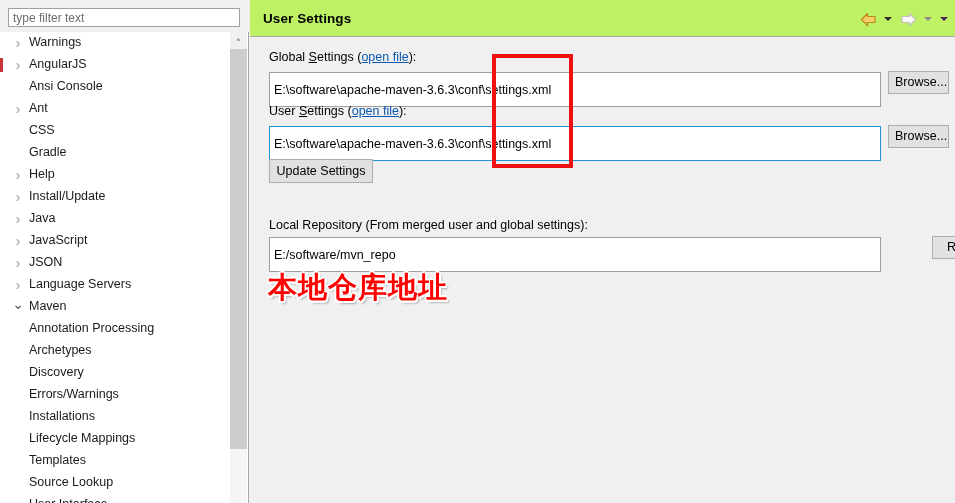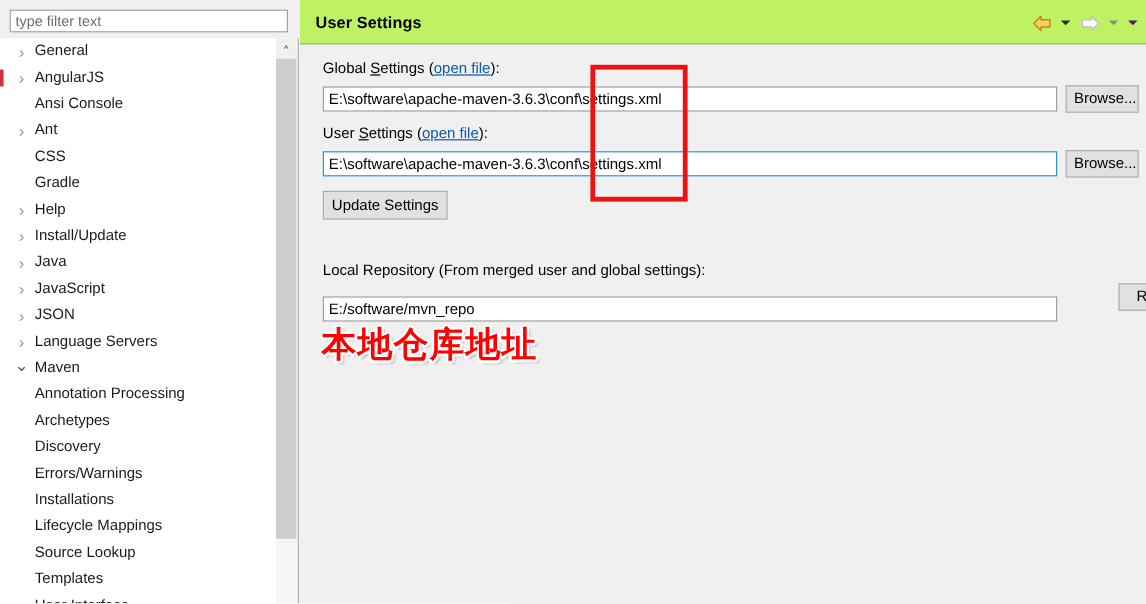--- a/index.html
+++ b/index.html
@@ -208,21 +208,21 @@
   .mnemonic { text-decoration: underline; }
   .link {
     color: #0b59b2;
     text-decoration: underline;
     cursor: pointer;
   }
 
   .text-input {
     position: absolute;
     box-sizing: border-box;
-    height: 21px;
+    height: 35px;
     background: #ffffff;
     border: 1px solid #9e9e9e;
     font-family: "Liberation Sans", sans-serif;
     font-size: 12.5px;
     color: #000000;
     padding: 0 4px;
     outline: none;
     line-height: 19px;
   }
   .text-input.focused { border: 1px solid #2196d6; }
@@ -292,21 +292,21 @@
   <div id="left-panel">
 
     <div id="filter-wrap">
       <input id="filter-input" type="text" placeholder="type filter text" style="">
     </div>
 
     <div id="tree-area">
       <div id="tree-list">
           <div class="tree-row indent-0">
             <span class="tree-arrow" style="font-size: 14px;">›</span>
-            <span class="tree-label">General</span>
+            <span class="tree-label">Warnings</span>
           </div>
           <div class="tree-row indent-0">
             <span class="tree-arrow" style="font-size: 14px;">›</span>
             <span class="tree-label">AngularJS</span>
           </div>
           <div class="tree-row indent-0">
             <span class="tree-arrow none"></span>
             <span class="tree-label">Ansi Console</span>
           </div>
           <div class="tree-row indent-0">
@@ -361,24 +361,24 @@
           <div class="tree-row indent-1">
             <span class="tree-label">Errors/Warnings</span>
           </div>
           <div class="tree-row indent-1">
             <span class="tree-label">Installations</span>
           </div>
           <div class="tree-row indent-1">
             <span class="tree-label">Lifecycle Mappings</span>
           </div>
           <div class="tree-row indent-1">
+            <span class="tree-label">Templates</span>
+          </div>
+          <div class="tree-row indent-1">
             <span class="tree-label">Source Lookup</span>
-          </div>
-          <div class="tree-row indent-1">
-            <span class="tree-label">Templates</span>
           </div>
           <div class="tree-row indent-1">
             <span class="tree-label">User Interface</span>
           </div>
         </div>
 
       <div id="tree-scrollbar">
         <div id="tree-scroll-up">^</div>
         <div id="tree-scroll-thumb"></div>
       </div>
@@ -428,21 +428,21 @@
     </div>
 
     <input class="text-input focused" type="text" style="left: 19px; top: 126px; width: 612px;" value="E:\software\apache-maven-3.6.3\conf\settings.xml">
 
     <div class="btn" style="left:638px; top:125px; width:61px;">Browse...</div>
 
     <div class="btn" style="left:19px; top:159px; width:104px; height:24px; line-height:22px;">Update Settings</div>
 
     <div class="field-label" style="left:19px; top:218px;">Local Repository (From merged user and global settings):</div>
 
-    <input class="text-input readonly" type="text" readonly="" style="left: 19px; top: 237px; width: 612px; margin-top: 10px;" value="E:/software/mvn_repo">
+    <input class="text-input readonly" type="text" readonly="" style="left: 19px; top: 237px; width: 612px;" value="E:/software/mvn_repo">
 
     <div class="btn" style="left:638px; top:236px; width:76px;margin-left:44px;">
       <span>Re</span><span class="mnemonic">i</span><span>ndex</span>
     </div>
 
   </div>
 
   <div id="red-rect"></div>
   <div id="cn-annotation">本地仓库地址</div>
   <div id="edge-artifact"></div>

